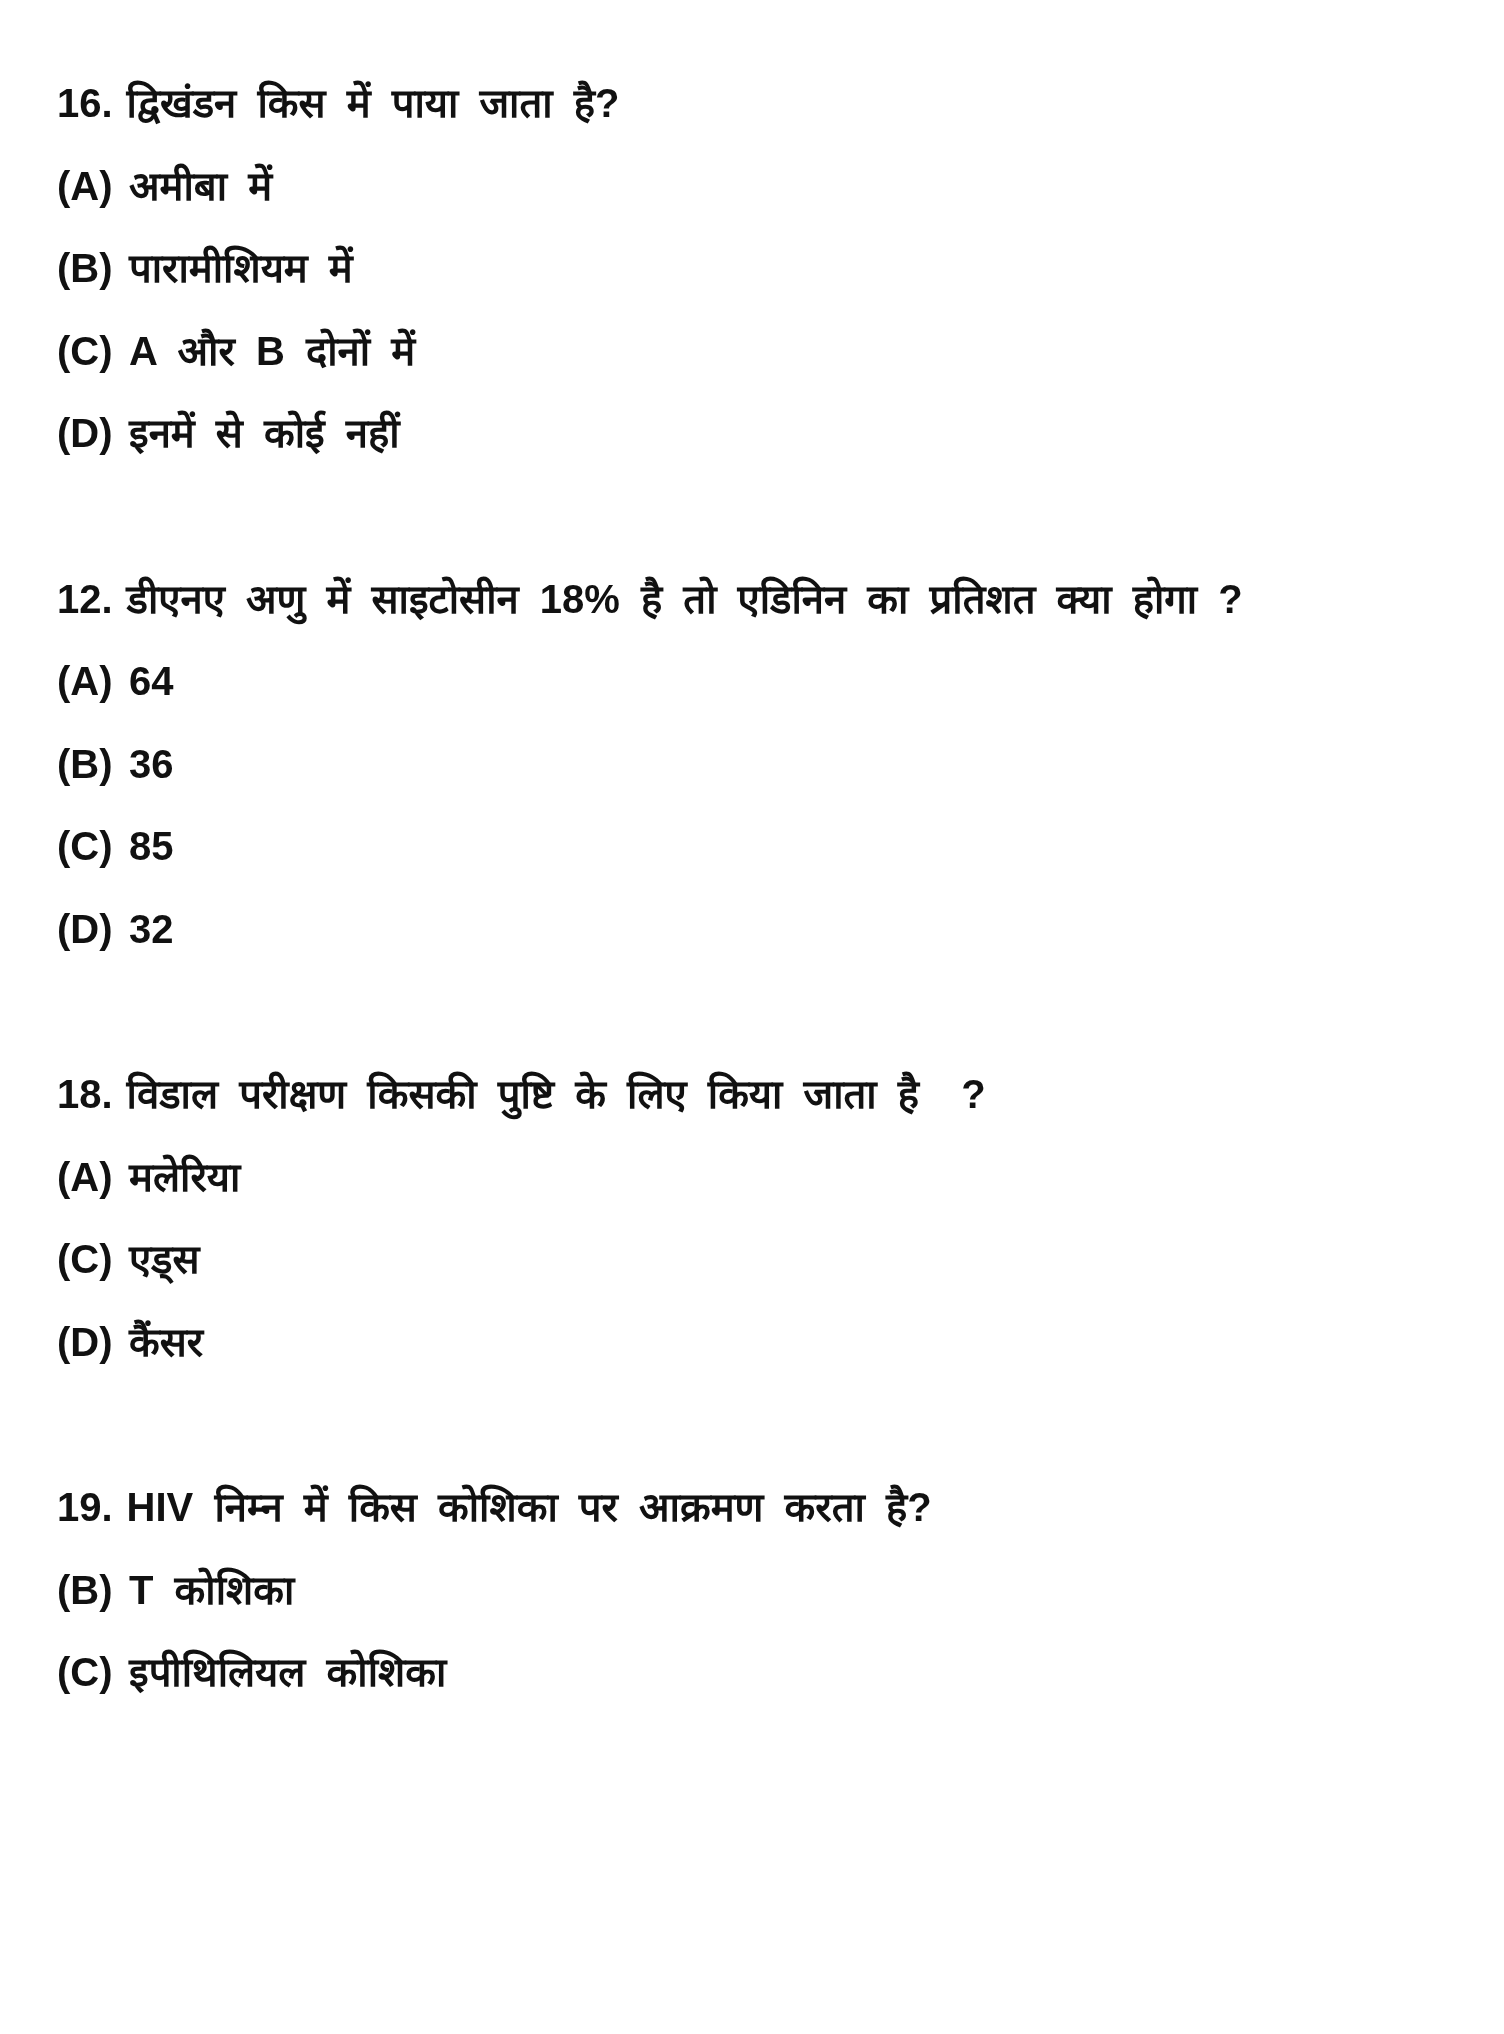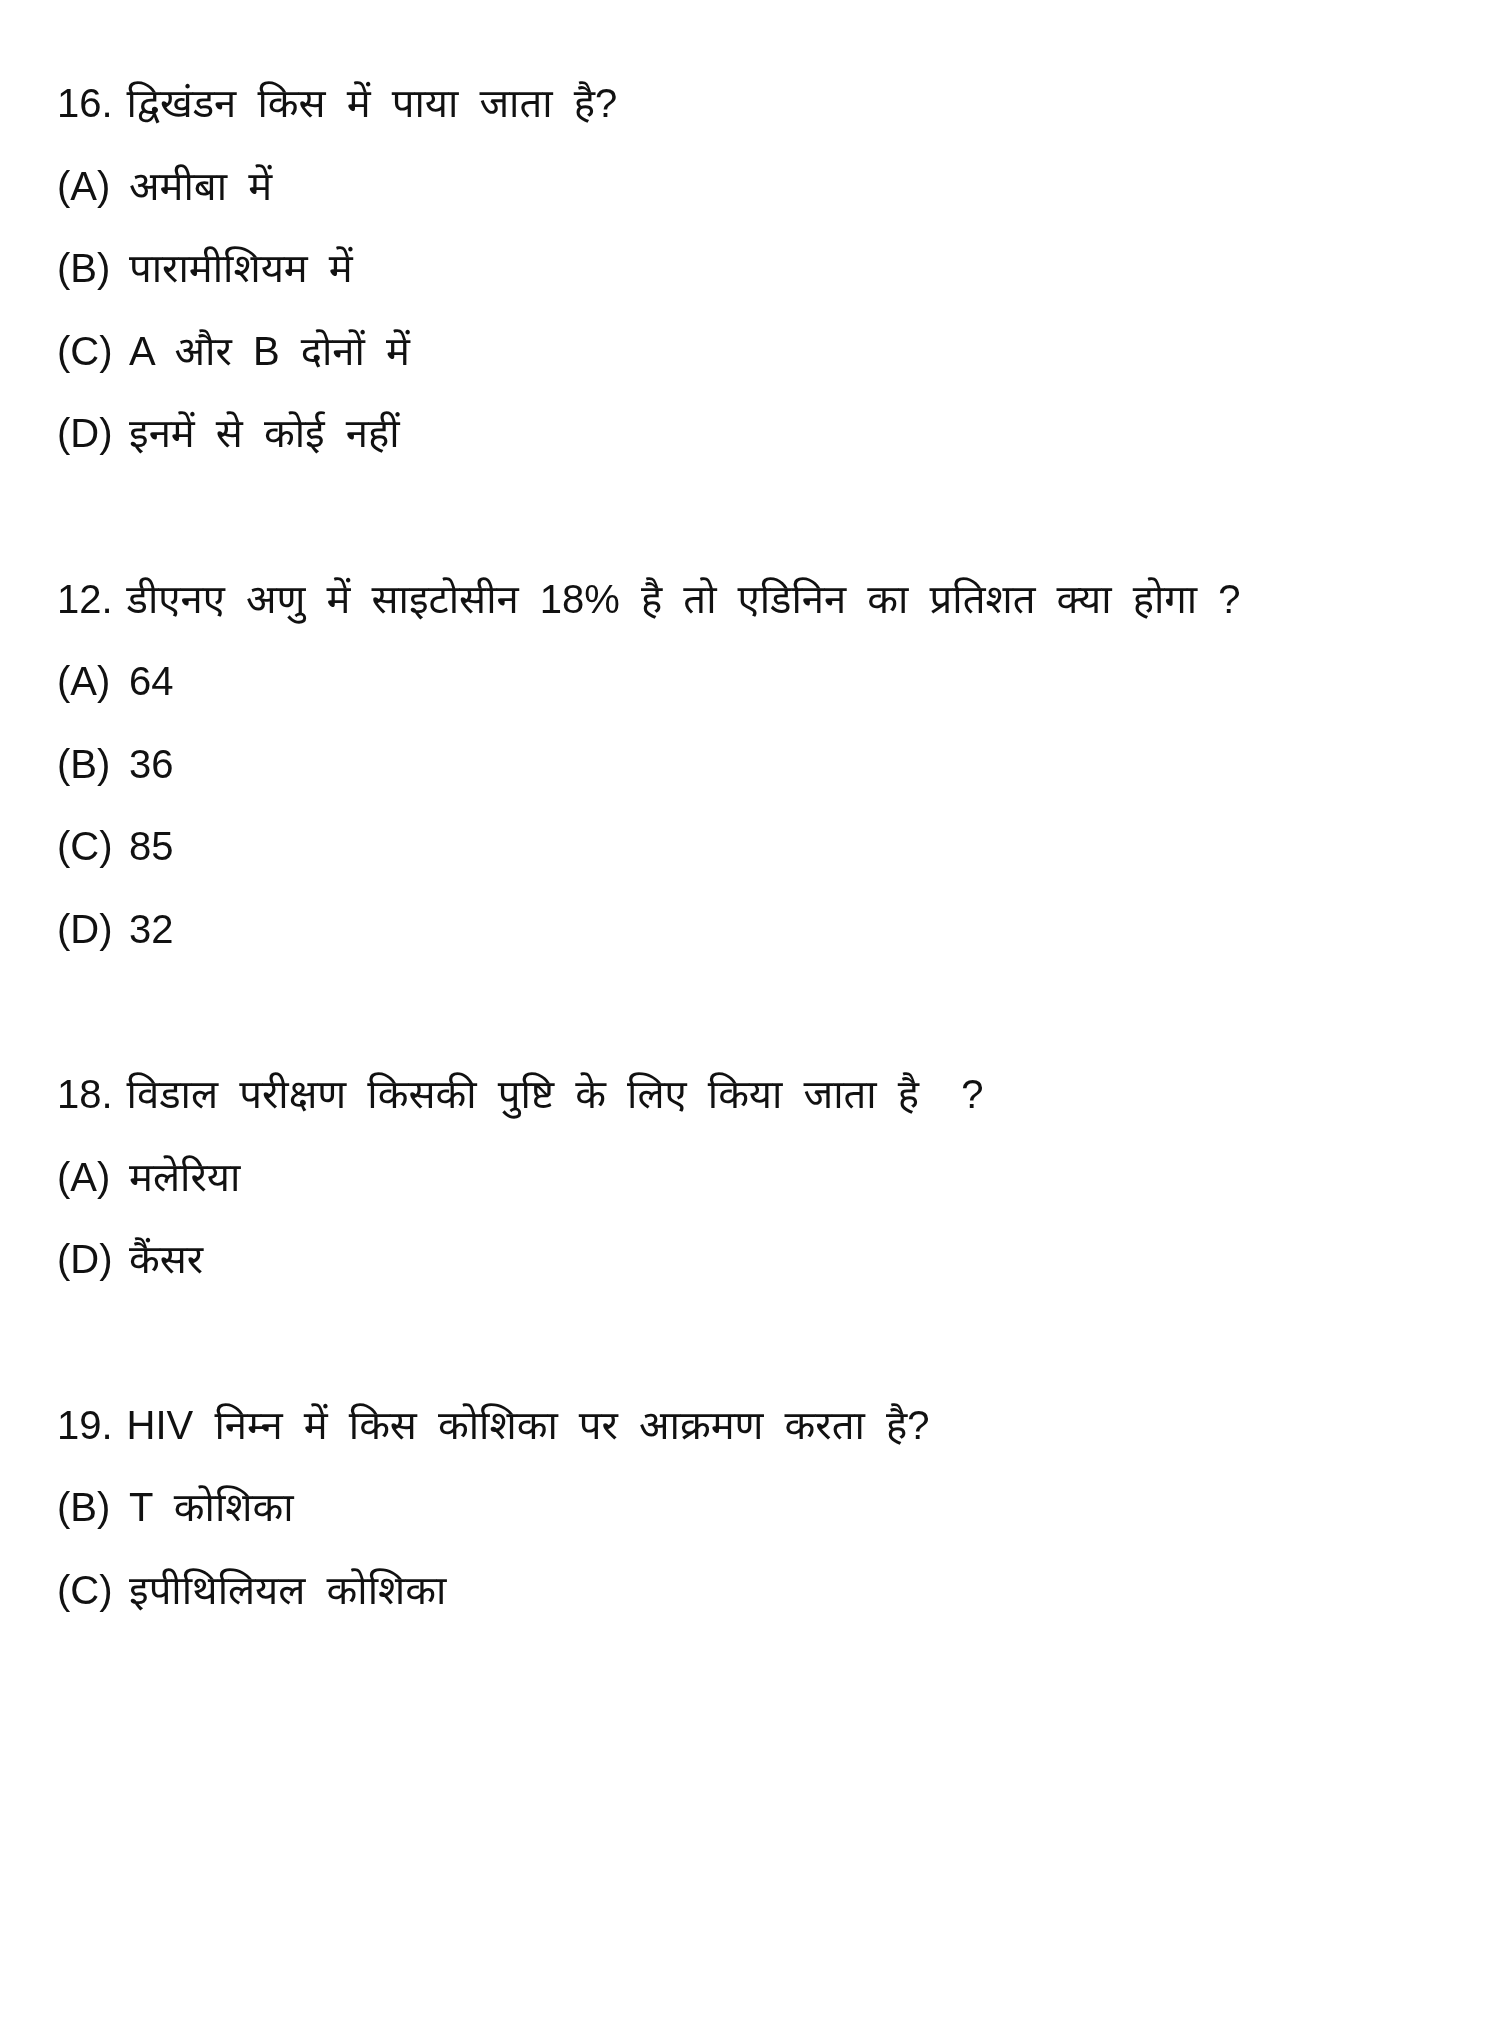--- a/index.html
+++ b/index.html
@@ -24,20 +24,21 @@
     .question-block {
       margin: 0 0 82.6px 0;
     }
     .line {
       font-size: 40px;
       line-height: 82.6px;
       height: 82.6px;
       white-space: nowrap;
       word-spacing: 10px;
       letter-spacing: 0px;
+      font-weight: bold;
     }
     .line .num,
     .line .label {
       display: inline-block;
       margin-right: 14px;
       word-spacing: 0;
     }
     .line .label {
       min-width: 58px;
     }
@@ -87,20 +88,23 @@
   </div>
 
   <div class="question-block">
     <div class="line">
       <span class="num">18.</span><span class="text" style="white-space: pre;">विडाल परीक्षण किसकी पुष्टि के लिए किया जाता है  ?</span>
     </div>
     <div class="line">
       <span class="label">(A)</span><span class="text">मलेरिया</span>
     </div>
     <div class="line">
+      <span class="label">(C)</span><span class="text">एड्स</span>
+    </div>
+    <div class="line">
       <span class="label">(D)</span><span class="text">कैंसर</span>
     </div>
   </div>
 
   <div class="question-block">
     <div class="line">
       <span class="num">19.</span><span class="text">HIV निम्न में किस कोशिका पर आक्रमण करता है?</span>
     </div>
     <div class="line">
       <span class="label">(B)</span><span class="text">T कोशिका</span>

